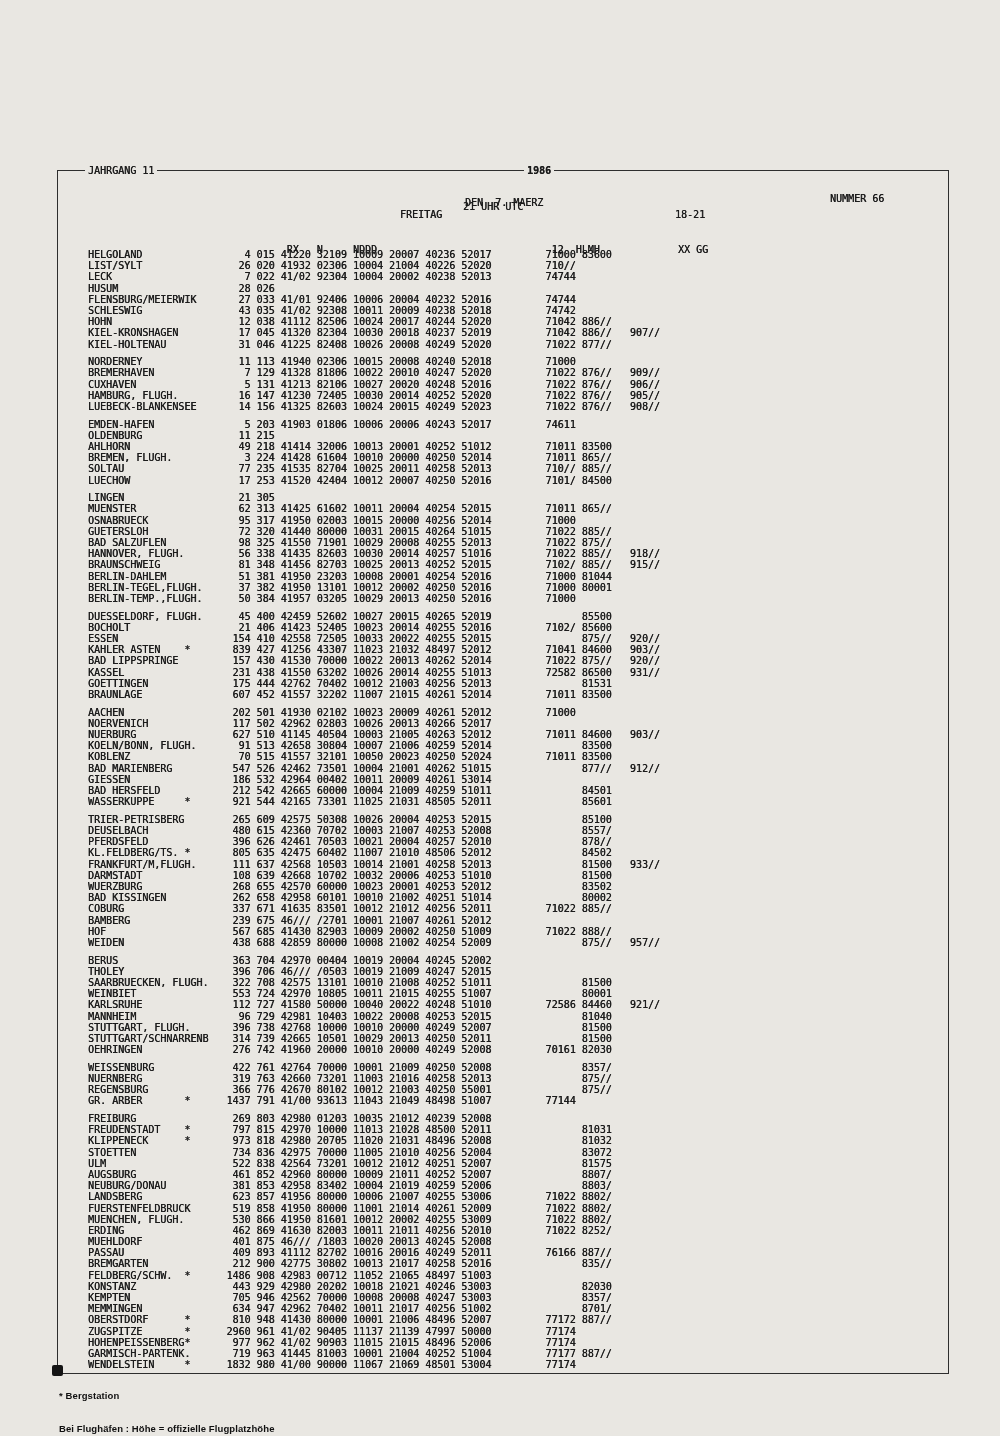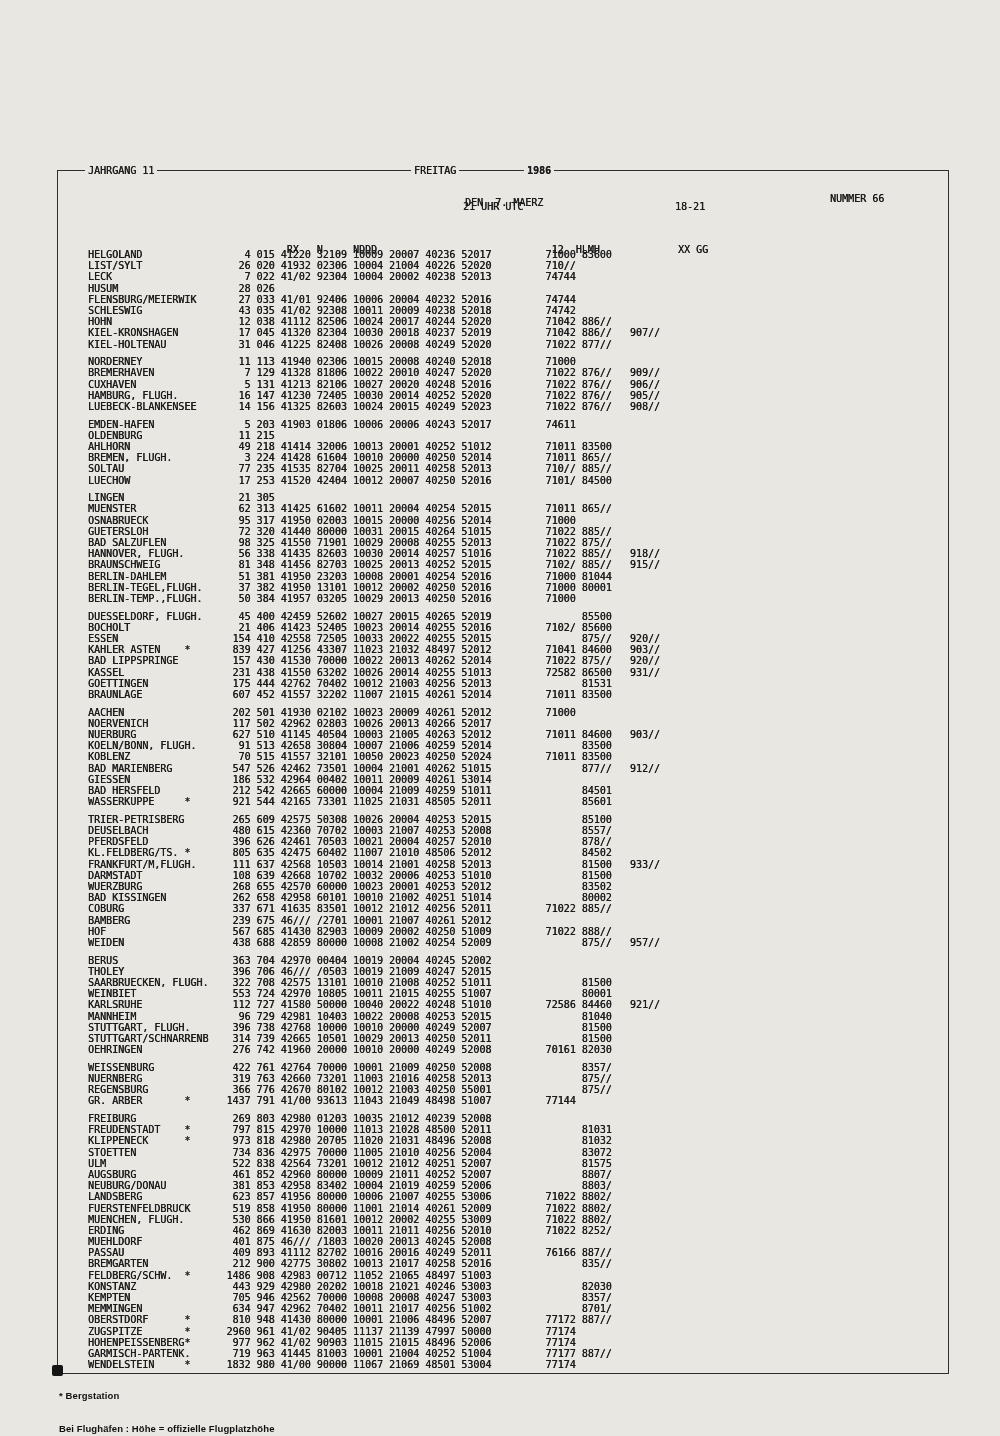--- a/index.html
+++ b/index.html
@@ -28,28 +28,28 @@
   }
   .blob{position:absolute;left:52px;top:1365px;width:11px;height:11px;background:#141414;border-radius:2px;}
 </style>
 </head>
 <body>
 
 <div class="frame"></div>
 
 <div class="abs mono headrow" style="left:0;top:165px;height:11px;width:812px;">
   <span class="hmask" style="left:85px;">JAHRGANG 11</span>
-  <span class="hmask" style="left:411px;">FREITAG</span>
+  <span class="hmask" style="left:397px;margin-top:44px;">FREITAG</span>
   <span class="hmask" style="left:462px;margin-top:32px;">DEN  7. MAERZ</span>
   <span class="hmask" style="left:524px;font-weight:bold;">1986</span>
   <span class="hmask" style="left:827px;margin-top:28px;">NUMMER 66</span>
 </div>
 
 <span class="abs mono" style="left:463px;top:201px;">21 UHR UTC</span>
-<span class="abs mono" style="left:675px;top:201px;">18-21</span>
+<span class="abs mono" style="left:675px;top:209px;">18-21</span>
 
 <div class="abs mono colheads" style="left:88px;top:222px;">
   <div id="colline2">                                 RX   N     NDDD                             12  HLMH             XX GG</div>
 </div>
 
 <div class="abs mono tbl" id="tbl" style="left:88px;top:249px;"><div class="grp"><div class="row">HELGOLAND                 4 015 41220 32109 10009 20007 40236 52017         71000 83600</div><div class="row">LIST/SYLT                26 020 41932 02306 10004 21004 40226 52020         710//</div><div class="row">LECK                      7 022 41/02 92304 10004 20002 40238 52013         74744</div><div class="row">HUSUM                    28 026</div><div class="row">FLENSBURG/MEIERWIK       27 033 41/01 92406 10006 20004 40232 52016         74744</div><div class="row">SCHLESWIG                43 035 41/02 92308 10011 20009 40238 52018         74742</div><div class="row">HOHN                     12 038 41112 82506 10024 20017 40244 52020         71042 886//</div><div class="row">KIEL-KRONSHAGEN          17 045 41320 82304 10030 20018 40237 52019         71042 886//   907//</div><div class="row">KIEL-HOLTENAU            31 046 41225 82408 10026 20008 40249 52020         71022 877//</div></div><div class="grp"><div class="row">NORDERNEY                11 113 41940 02306 10015 20008 40240 52018         71000</div><div class="row">BREMERHAVEN               7 129 41328 81806 10022 20010 40247 52020         71022 876//   909//</div><div class="row">CUXHAVEN                  5 131 41213 82106 10027 20020 40248 52016         71022 876//   906//</div><div class="row">HAMBURG, FLUGH.          16 147 41230 72405 10030 20014 40252 52020         71022 876//   905//</div><div class="row">LUEBECK-BLANKENSEE       14 156 41325 82603 10024 20015 40249 52023         71022 876//   908//</div></div><div class="grp"><div class="row">EMDEN-HAFEN               5 203 41903 01806 10006 20006 40243 52017         74611</div><div class="row">OLDENBURG                11 215</div><div class="row">AHLHORN                  49 218 41414 32006 10013 20001 40252 51012         71011 83500</div><div class="row">BREMEN, FLUGH.            3 224 41428 61604 10010 20000 40250 52014         71011 865//</div><div class="row">SOLTAU                   77 235 41535 82704 10025 20011 40258 52013         710// 885//</div><div class="row">LUECHOW                  17 253 41520 42404 10012 20007 40250 52016         7101/ 84500</div></div><div class="grp"><div class="row">LINGEN                   21 305</div><div class="row">MUENSTER                 62 313 41425 61602 10011 20004 40254 52015         71011 865//</div><div class="row">OSNABRUECK               95 317 41950 02003 10015 20000 40256 52014         71000</div><div class="row">GUETERSLOH               72 320 41440 80000 10031 20015 40264 51015         71022 885//</div><div class="row">BAD SALZUFLEN            98 325 41550 71901 10029 20008 40255 52013         71022 875//</div><div class="row">HANNOVER, FLUGH.         56 338 41435 82603 10030 20014 40257 51016         71022 885//   918//</div><div class="row">BRAUNSCHWEIG             81 348 41456 82703 10025 20013 40252 52015         7102/ 885//   915//</div><div class="row">BERLIN-DAHLEM            51 381 41950 23203 10008 20001 40254 52016         71000 81044</div><div class="row">BERLIN-TEGEL,FLUGH.      37 382 41950 13101 10012 20002 40250 52016         71000 80001</div><div class="row">BERLIN-TEMP.,FLUGH.      50 384 41957 03205 10029 20013 40250 52016         71000</div></div><div class="grp"><div class="row">DUESSELDORF, FLUGH.      45 400 42459 52602 10027 20015 40265 52019               85500</div><div class="row">BOCHOLT                  21 406 41423 52405 10023 20014 40255 52016         7102/ 85600</div><div class="row">ESSEN                   154 410 42558 72505 10033 20022 40255 52015               875//   920//</div><div class="row">KAHLER ASTEN    *       839 427 41256 43307 11023 21032 48497 52012         71041 84600   903//</div><div class="row">BAD LIPPSPRINGE         157 430 41530 70000 10022 20013 40262 52014         71022 875//   920//</div><div class="row">KASSEL                  231 438 41550 63202 10026 20014 40255 51013         72582 86500   931//</div><div class="row">GOETTINGEN              175 444 42762 70402 10012 21003 40256 52013               81531</div><div class="row">BRAUNLAGE               607 452 41557 32202 11007 21015 40261 52014         71011 83500</div></div><div class="grp"><div class="row">AACHEN                  202 501 41930 02102 10023 20009 40261 52012         71000</div><div class="row">NOERVENICH              117 502 42962 02803 10026 20013 40266 52017</div><div class="row">NUERBURG                627 510 41145 40504 10003 21005 40263 52012         71011 84600   903//</div><div class="row">KOELN/BONN, FLUGH.       91 513 42658 30804 10007 21006 40259 52014               83500</div><div class="row">KOBLENZ                  70 515 41557 32101 10050 20023 40250 52024         71011 83500</div><div class="row">BAD MARIENBERG          547 526 42462 73501 10004 21001 40262 51015               877//   912//</div><div class="row">GIESSEN                 186 532 42964 00402 10011 20009 40261 53014</div><div class="row">BAD HERSFELD            212 542 42665 60000 10004 21009 40259 51011               84501</div><div class="row">WASSERKUPPE     *       921 544 42165 73301 11025 21031 48505 52011               85601</div></div><div class="grp"><div class="row">TRIER-PETRISBERG        265 609 42575 50308 10026 20004 40253 52015               85100</div><div class="row">DEUSELBACH              480 615 42360 70702 10003 21007 40253 52008               8557/</div><div class="row">PFERDSFELD              396 626 42461 70503 10021 20004 40257 52010               878//</div><div class="row">KL.FELDBERG/TS. *       805 635 42475 60402 11007 21010 48506 52012               84502</div><div class="row">FRANKFURT/M,FLUGH.      111 637 42568 10503 10014 21001 40258 52013               81500   933//</div><div class="row">DARMSTADT               108 639 42668 10702 10032 20006 40253 51010               81500</div><div class="row">WUERZBURG               268 655 42570 60000 10023 20001 40253 52012               83502</div><div class="row">BAD KISSINGEN           262 658 42958 60101 10010 21002 40251 51014               80002</div><div class="row">COBURG                  337 671 41635 83501 10012 21012 40256 52011         71022 885//</div><div class="row">BAMBERG                 239 675 46/// /2701 10001 21007 40261 52012</div><div class="row">HOF                     567 685 41430 82903 10009 20002 40250 51009         71022 888//</div><div class="row">WEIDEN                  438 688 42859 80000 10008 21002 40254 52009               875//   957//</div></div><div class="grp"><div class="row">BERUS                   363 704 42970 00404 10019 20004 40245 52002</div><div class="row">THOLEY                  396 706 46/// /0503 10019 21009 40247 52015</div><div class="row">SAARBRUECKEN, FLUGH.    322 708 42575 13101 10010 21008 40252 51011               81500</div><div class="row">WEINBIET                553 724 42970 10805 10011 21015 40255 51007               80001</div><div class="row">KARLSRUHE               112 727 41580 50000 10040 20022 40248 51010         72586 84460   921//</div><div class="row">MANNHEIM                 96 729 42981 10403 10022 20008 40253 52015               81040</div><div class="row">STUTTGART, FLUGH.       396 738 42768 10000 10010 20000 40249 52007               81500</div><div class="row">STUTTGART/SCHNARRENB    314 739 42665 10501 10029 20013 40250 52011               81500</div><div class="row">OEHRINGEN               276 742 41960 20000 10010 20000 40249 52008         70161 82030</div></div><div class="grp"><div class="row">WEISSENBURG             422 761 42764 70000 10001 21009 40250 52008               8357/</div><div class="row">NUERNBERG               319 763 42660 73201 11003 21016 40258 52013               875//</div><div class="row">REGENSBURG              366 776 42670 80102 10012 21003 40250 55001               875//</div><div class="row">GR. ARBER       *      1437 791 41/00 93613 11043 21049 48498 51007         77144</div></div><div class="grp"><div class="row">FREIBURG                269 803 42980 01203 10035 21012 40239 52008</div><div class="row">FREUDENSTADT    *       797 815 42970 10000 11013 21028 48500 52011               81031</div><div class="row">KLIPPENECK      *       973 818 42980 20705 11020 21031 48496 52008               81032</div><div class="row">STOETTEN                734 836 42975 70000 11005 21010 40256 52004               83072</div><div class="row">ULM                     522 838 42564 73201 10012 21012 40251 52007               81575</div><div class="row">AUGSBURG                461 852 42960 80000 10009 21011 40252 52007               8807/</div><div class="row">NEUBURG/DONAU           381 853 42958 83402 10004 21019 40259 52006               8803/</div><div class="row">LANDSBERG               623 857 41956 80000 10006 21007 40255 53006         71022 8802/</div><div class="row">FUERSTENFELDBRUCK       519 858 41950 80000 11001 21014 40261 52009         71022 8802/</div><div class="row">MUENCHEN, FLUGH.        530 866 41950 81601 10012 20002 40255 53009         71022 8802/</div><div class="row">ERDING                  462 869 41630 82003 10011 21011 40256 52010         71022 8252/</div><div class="row">MUEHLDORF               401 875 46/// /1803 10020 20013 40245 52008</div><div class="row">PASSAU                  409 893 41112 82702 10016 20016 40249 52011         76166 887//</div><div class="row">BREMGARTEN              212 900 42775 30802 10013 21017 40258 52016               835//</div><div class="row">FELDBERG/SCHW.  *      1486 908 42983 00712 11052 21065 48497 51003</div><div class="row">KONSTANZ                443 929 42980 20202 10018 21021 40246 53003               82030</div><div class="row">KEMPTEN                 705 946 42562 70000 10008 20008 40247 53003               8357/</div><div class="row">MEMMINGEN               634 947 42962 70402 10011 21017 40256 51002               8701/</div><div class="row">OBERSTDORF      *       810 948 41430 80000 10001 21006 48496 52007         77172 887//</div><div class="row">ZUGSPITZE       *      2960 961 41/02 90405 11137 21139 47997 50000         77174</div><div class="row">HOHENPEISSENBERG*       977 962 41/02 90903 11015 21015 48496 52006         77174</div><div class="row">GARMISCH-PARTENK.       719 963 41445 81003 10001 21004 40252 51004         77177 887//</div><div class="row">WENDELSTEIN     *      1832 980 41/00 90000 11067 21069 48501 53004         77174</div></div></div>
 
 <div class="fnote" style="top:1375px;margin-top:48px;">Bei Flughäfen : Höhe = offizielle Flugplatzhöhe</div>
 <div class="fnote" style="top:1390px;">* Bergstation</div>
 

